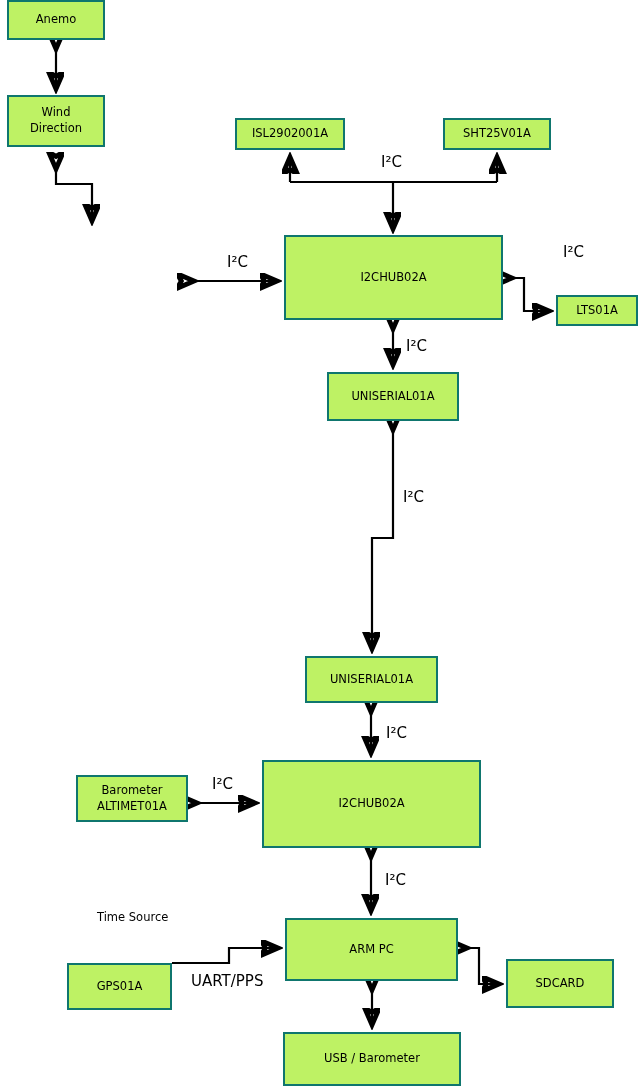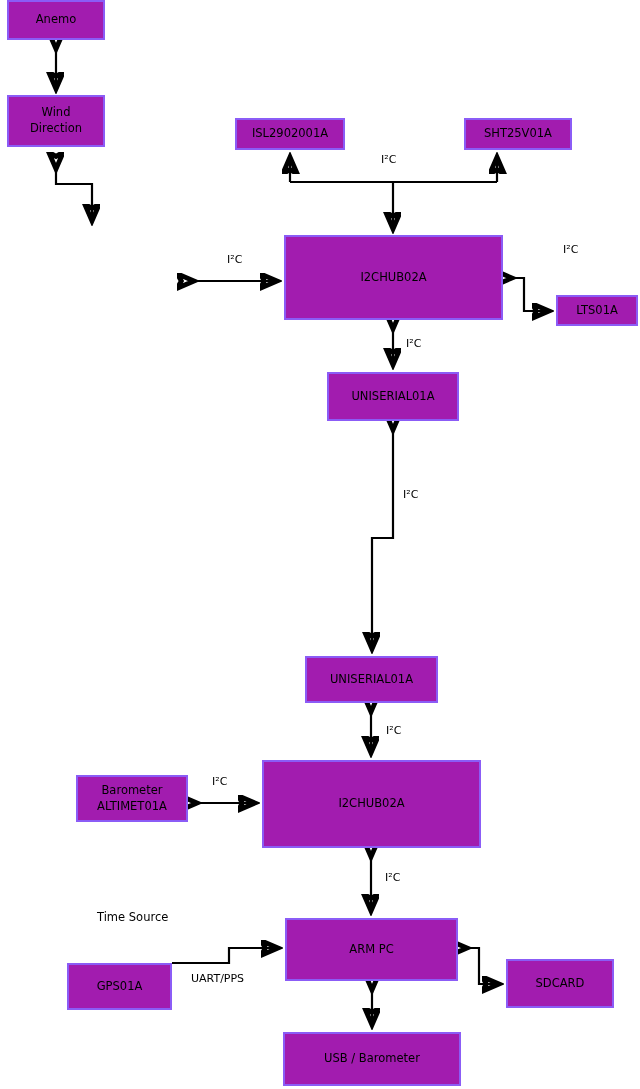--- a/index.html
+++ b/index.html
@@ -13,34 +13,34 @@
   #canvas {
     position: relative;
     width: 640px;
     height: 1089px;
     background: #ffffff;
     overflow: hidden;
   }
   .node {
     position: absolute;
     box-sizing: border-box;
-    border: 2px solid #8b5cf6;
-    background: #a21caf;
+    border: 2px solid #0f766e;
+    background: #bef264;
     display: flex;
     align-items: center;
     justify-content: center;
     text-align: center;
     color: #000000;
     font-size: 11.5px;
     line-height: 1.35;
     white-space: pre-line;
   }
   .edge-label {
     position: absolute;
-    font-size: 11px;
+    font-size: 15px;
     color: #000000;
     white-space: nowrap;
   }
   .free-label {
     position: absolute;
     font-size: 11.5px;
     color: #000000;
     white-space: nowrap;
   }
   svg.wires {
@@ -100,21 +100,21 @@
   </svg>
 
   <div class="node" style="left:7px; top:0px; width:98px; height:40px;">Anemo</div>
 
   <div class="node" style="left:7px; top:95px; width:98px; height:52px;">Wind
 Direction</div>
 
 
   <div class="node" style="left:235px; top:118px; width:110px; height:32px;">ISL2902001A</div>
 
-  <div class="node" style="left:443px; top:118px; width:108px; height:32px;margin-left:21px;">SHT25V01A</div>
+  <div class="node" style="left:443px; top:118px; width:108px; height:32px;">SHT25V01A</div>
 
   <div class="node" style="left:284px; top:235px; width:219px; height:85px;">I2CHUB02A</div>
 
   <div class="node" style="left:556px; top:295px; width:82px; height:31px;">LTS01A</div>
 
   <div class="node" style="left:327px; top:372px; width:132px; height:49px;">UNISERIAL01A</div>
 
   <div class="node" style="left:305px; top:656px; width:133px; height:47px;">UNISERIAL01A</div>
 
   <div class="node" style="left:262px; top:760px; width:219px; height:88px;">I2CHUB02A</div>

